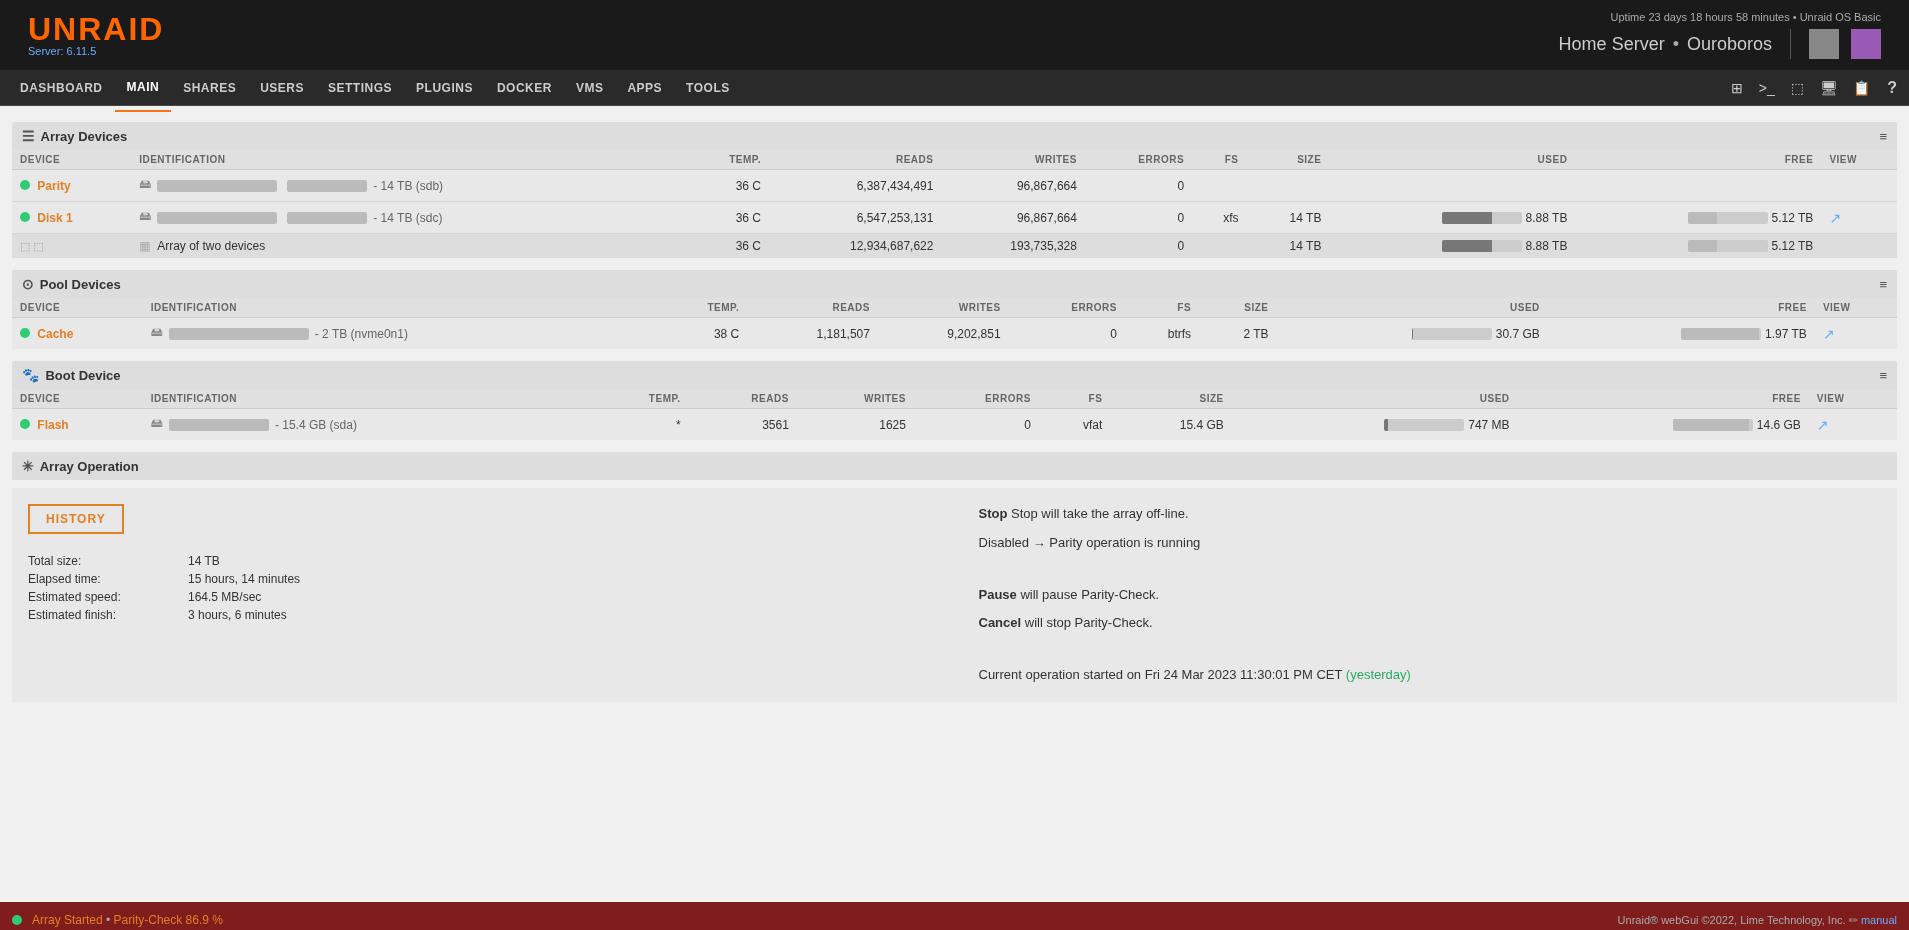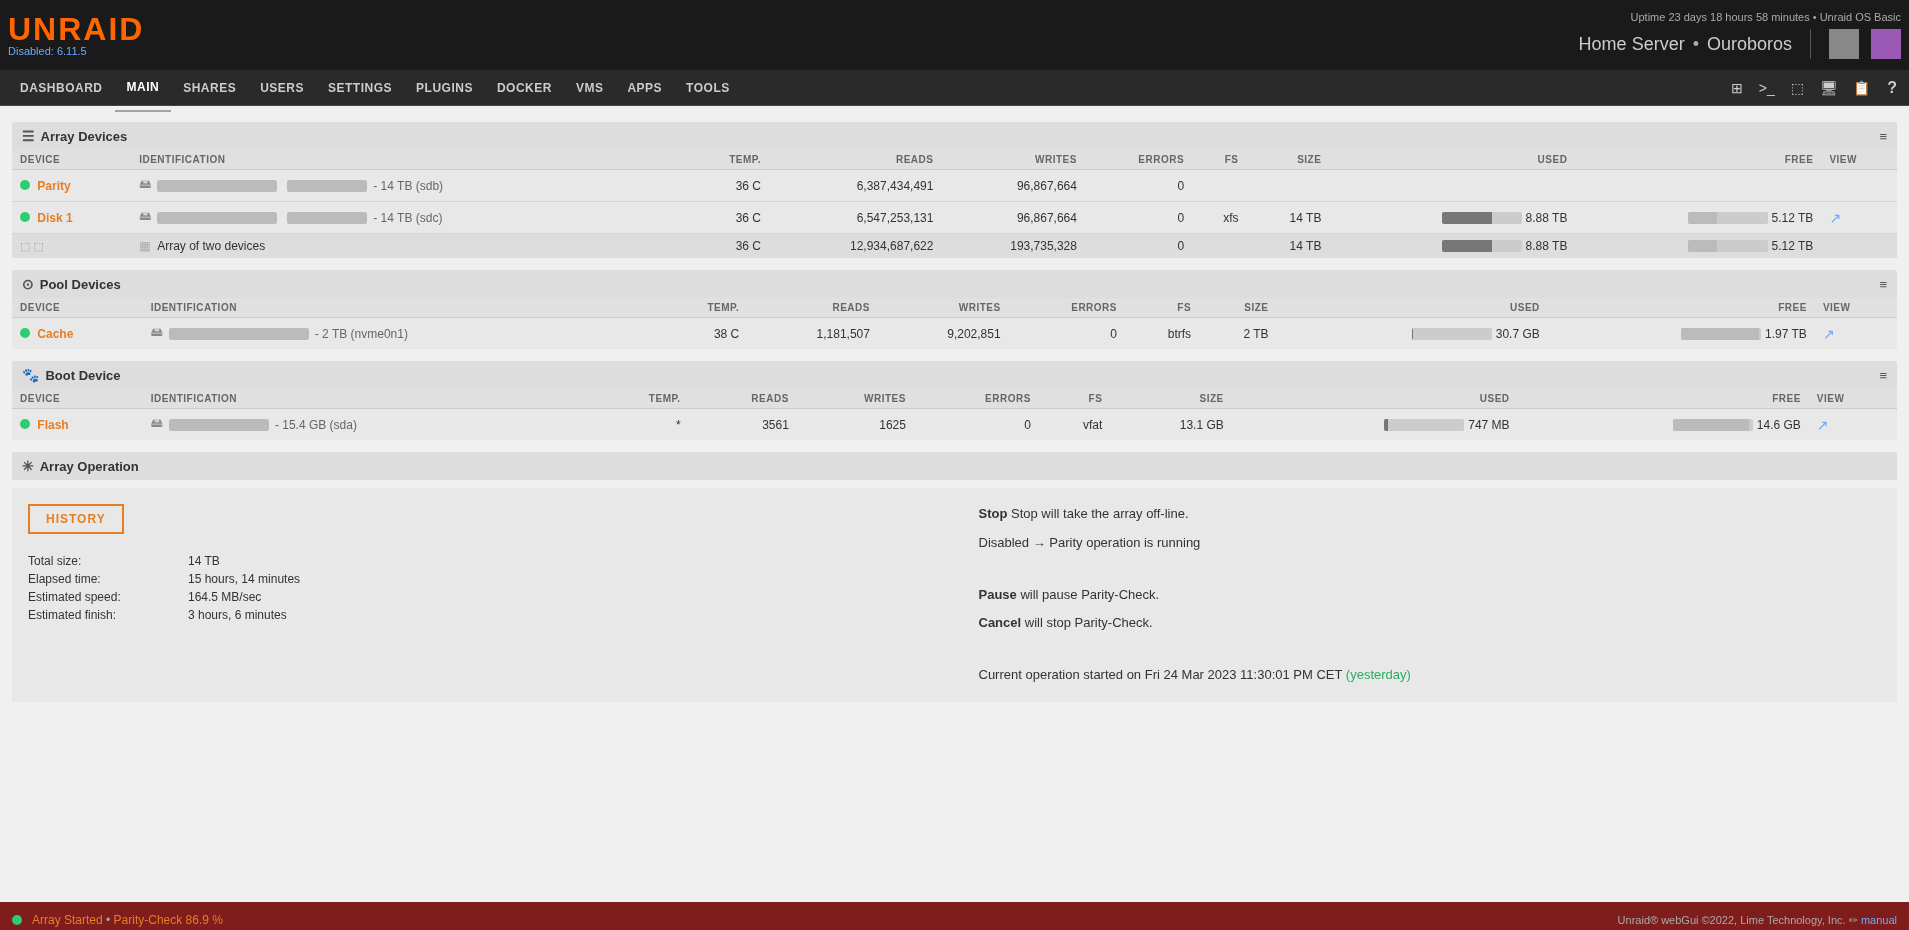--- a/index.html
+++ b/index.html
@@ -1,30 +1,30 @@
 <!DOCTYPE html>
 <html><head>
   <meta charset="utf-8">
   <style>
     * { box-sizing: border-box; margin: 0; padding: 0; }
     body { font-family: 'Helvetica Neue', Arial, sans-serif; font-size: 13px; background: #f0f0f0; color: #333; }
 
     
-    #header { background: #1a1a1a; display: flex; align-items: center; justify-content: space-between; padding: 0 8px; height: 70px; }
+    #header { background: #1a1a1a; display: flex; align-items: center; justify-content: space-between; padding: 0 28px; height: 70px; }
     #logo-area { display: flex; flex-direction: column; }
     #logo-text { font-size: 32px; font-weight: 900; color: #ff6600; letter-spacing: 2px; line-height: 1; }
     #version-text { font-size: 11px; color: #6aabff; }
     #header-right { display: flex; flex-direction: column; align-items: flex-end; }
     #server-info { display: flex; align-items: center; gap: 8px; }
 
     
     #nav { background: #2a2a2a; display: flex; align-items: center; justify-content: space-between; padding: 0 8px; height: 36px; border-bottom: 1px solid #444; }
     #nav-left { display: flex; gap: 0; }
     .nav-item { color: #ccc; text-decoration: none; padding: 0 12px; height: 48px; display: flex; align-items: center; font-size: 12px; font-weight: 600; letter-spacing: 0.5px; cursor: pointer; }
-    .nav-item.active { color: #fff; border-bottom: 2px solid #a3a3a3; }
+    .nav-item.active { color: #fff; border-bottom: 2px solid #f97316; }
     #nav-right { display: flex; gap: 8px; align-items: center; }
     .nav-icon { color: #ccc; cursor: pointer; font-size: 14px; padding: 4px; }
 
     
     #content { padding: 8px 12px; min-height: calc(100vh - 106px - 28px); }
 
     
     .section-header { background: #ddd; padding: 6px 10px; display: flex; align-items: center; justify-content: space-between; margin-top: 8px; border-radius: 2px 2px 0 0; }
     .section-title { font-size: 13px; font-weight: 600; color: #333; display: flex; align-items: center; gap: 6px; }
     .section-icon { color: #555; font-size: 14px; }
@@ -90,21 +90,21 @@
     .view-icon { color: #6aabff; cursor: pointer; font-size: 14px; }
 
     .parity-check-text { font-size: 12px; color: #333; }
   </style>
 </head>
 <body>
 
 <div id="header">
   <div id="logo-area">
     <span id="logo-text">UNRAID</span>
-    <span id="version-text">Disabled: 6.11.5</span>
+    <span id="version-text">Server: 6.11.5</span>
   </div>
   <div id="header-right">
     <span style="font-size:11px;color:#aaa;margin-bottom:6px;">Uptime 23 days 18 hours 58 minutes  •  Unraid OS Basic</span>
     <div id="server-info">
       <span style="font-size:18px;color:#ccc;">Home Server</span>
       <span style="font-size:18px;color:#aaa;">•</span>
       <span style="font-size:18px;color:#ccc;">Ouroboros</span>
       <div style="width:1px;height:30px;background:#555;margin:0 10px;"></div>
       <div style="width:30px;height:30px;background:#888;cursor:pointer;"></div>
       <div style="width:30px;height:30px;background:#9b59b6;cursor:pointer;margin-left:4px;"></div>
@@ -356,21 +356,21 @@
             <span style="color:#888;">🖴</span>
             <span class="id-blur" style="width:100px;"></span>
             <span style="color:#666;"> - 15.4 GB (sda)</span>
           </div>
         </td>
         <td class="td-right">*</td>
         <td class="td-right">3561</td>
         <td class="td-right">1625</td>
         <td class="td-right">0</td>
         <td class="td-right">vfat</td>
-        <td class="td-right">13.1 GB</td>
+        <td class="td-right">15.4 GB</td>
         <td class="td-right">
           <div class="progress-container" style="justify-content:flex-end;">
             <div class="progress-bar-wrap">
               <div class="progress-bar-fill used" style="width:5%;"></div>
             </div>
             <span>747 MB</span>
           </div>
         </td>
         <td class="td-right">
           <div class="progress-container" style="justify-content:flex-end;">

